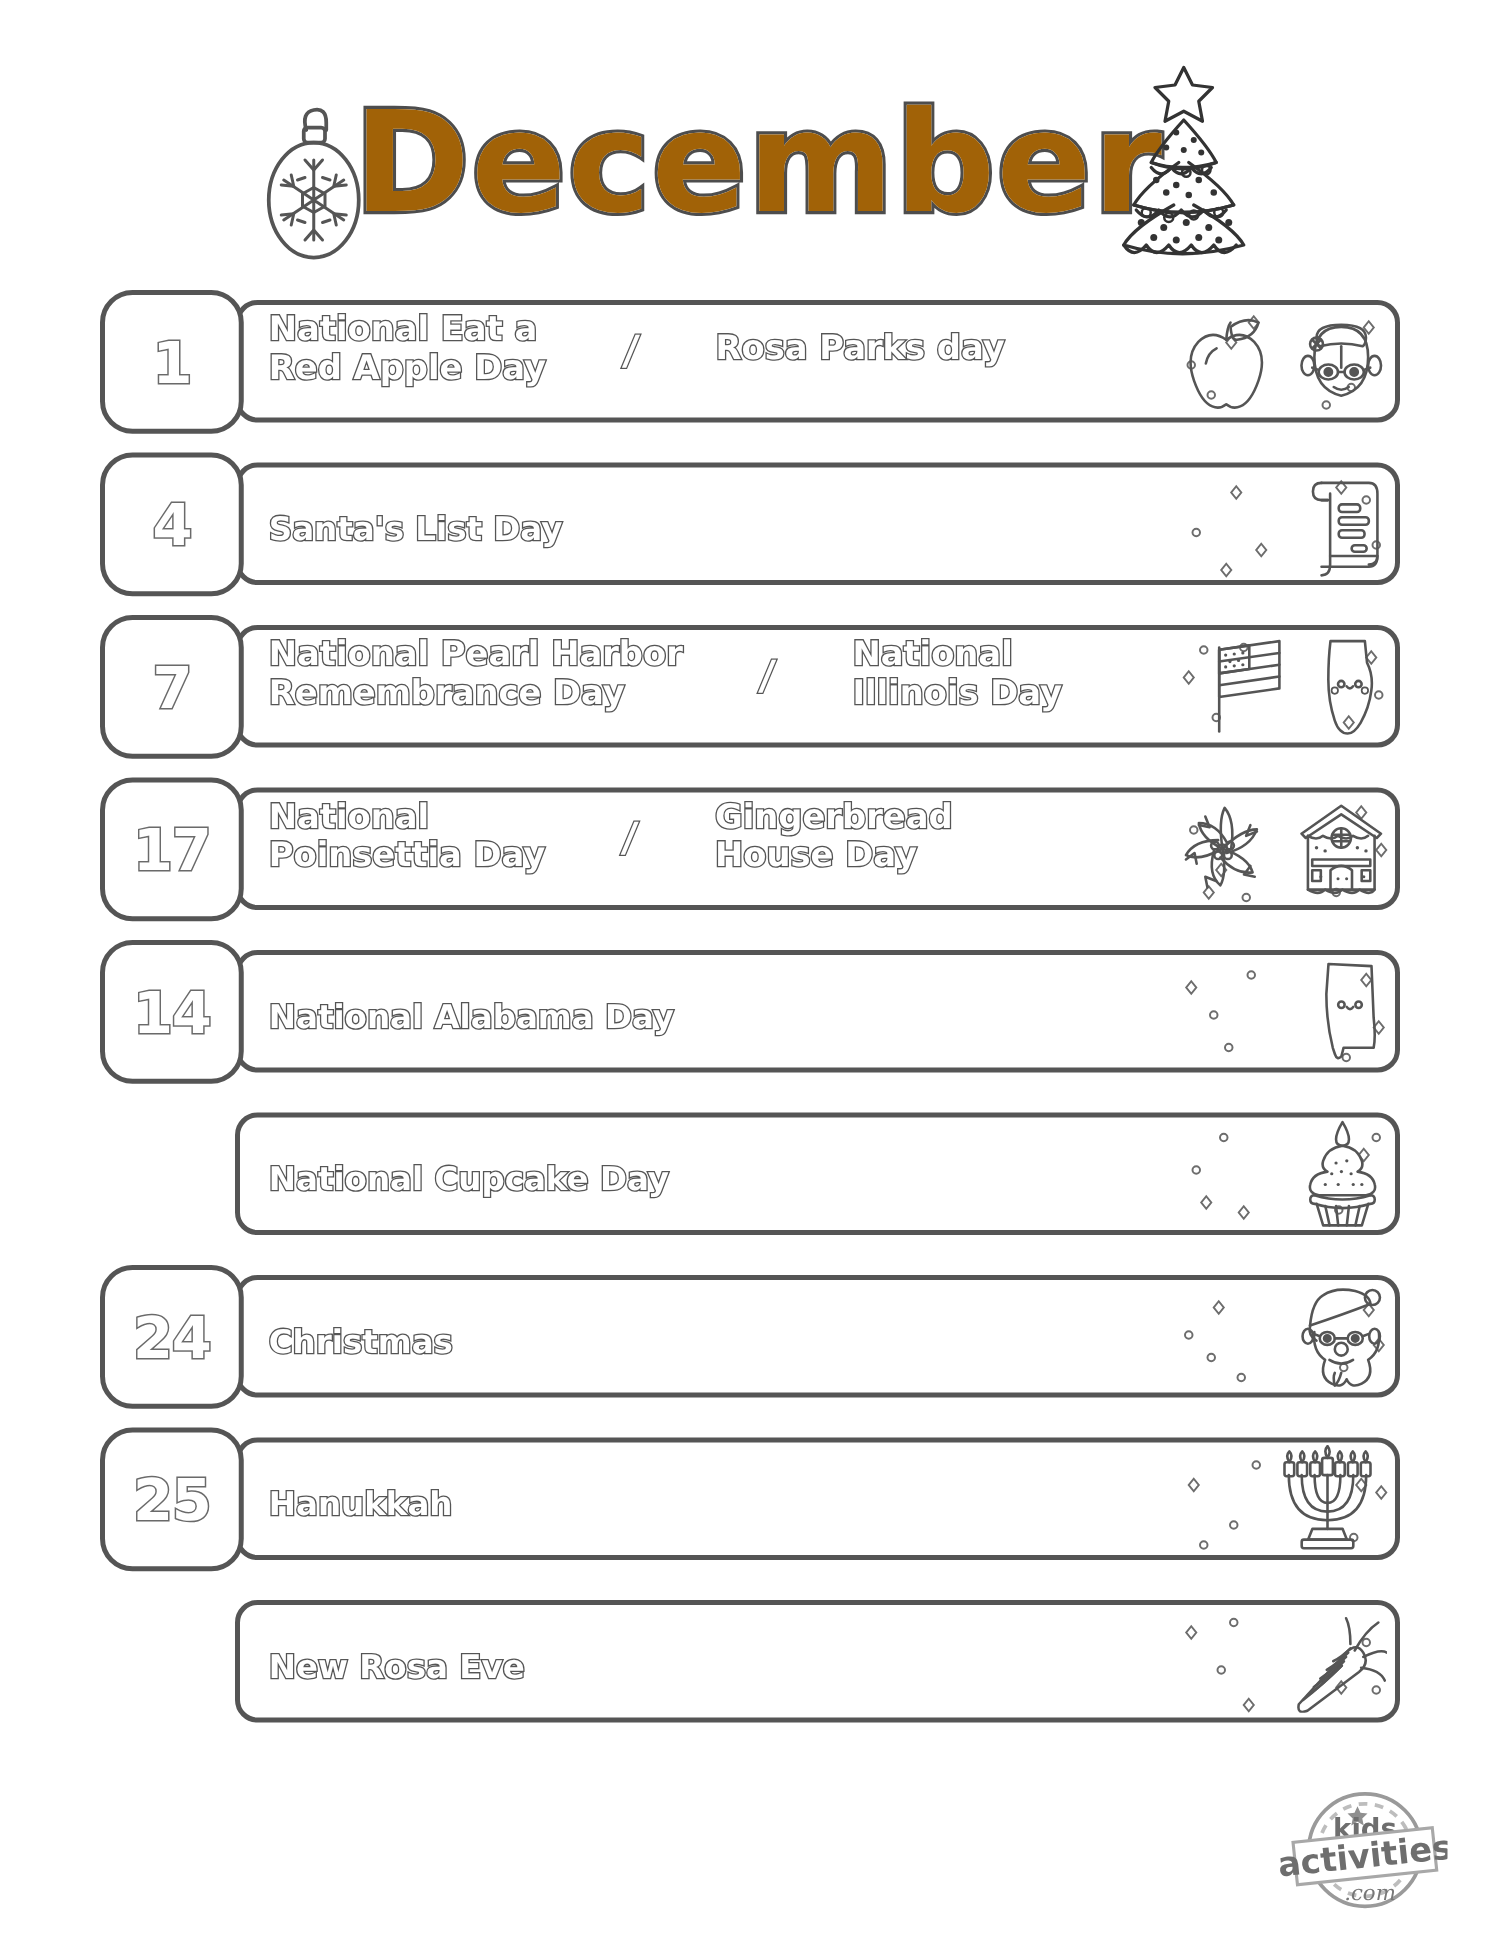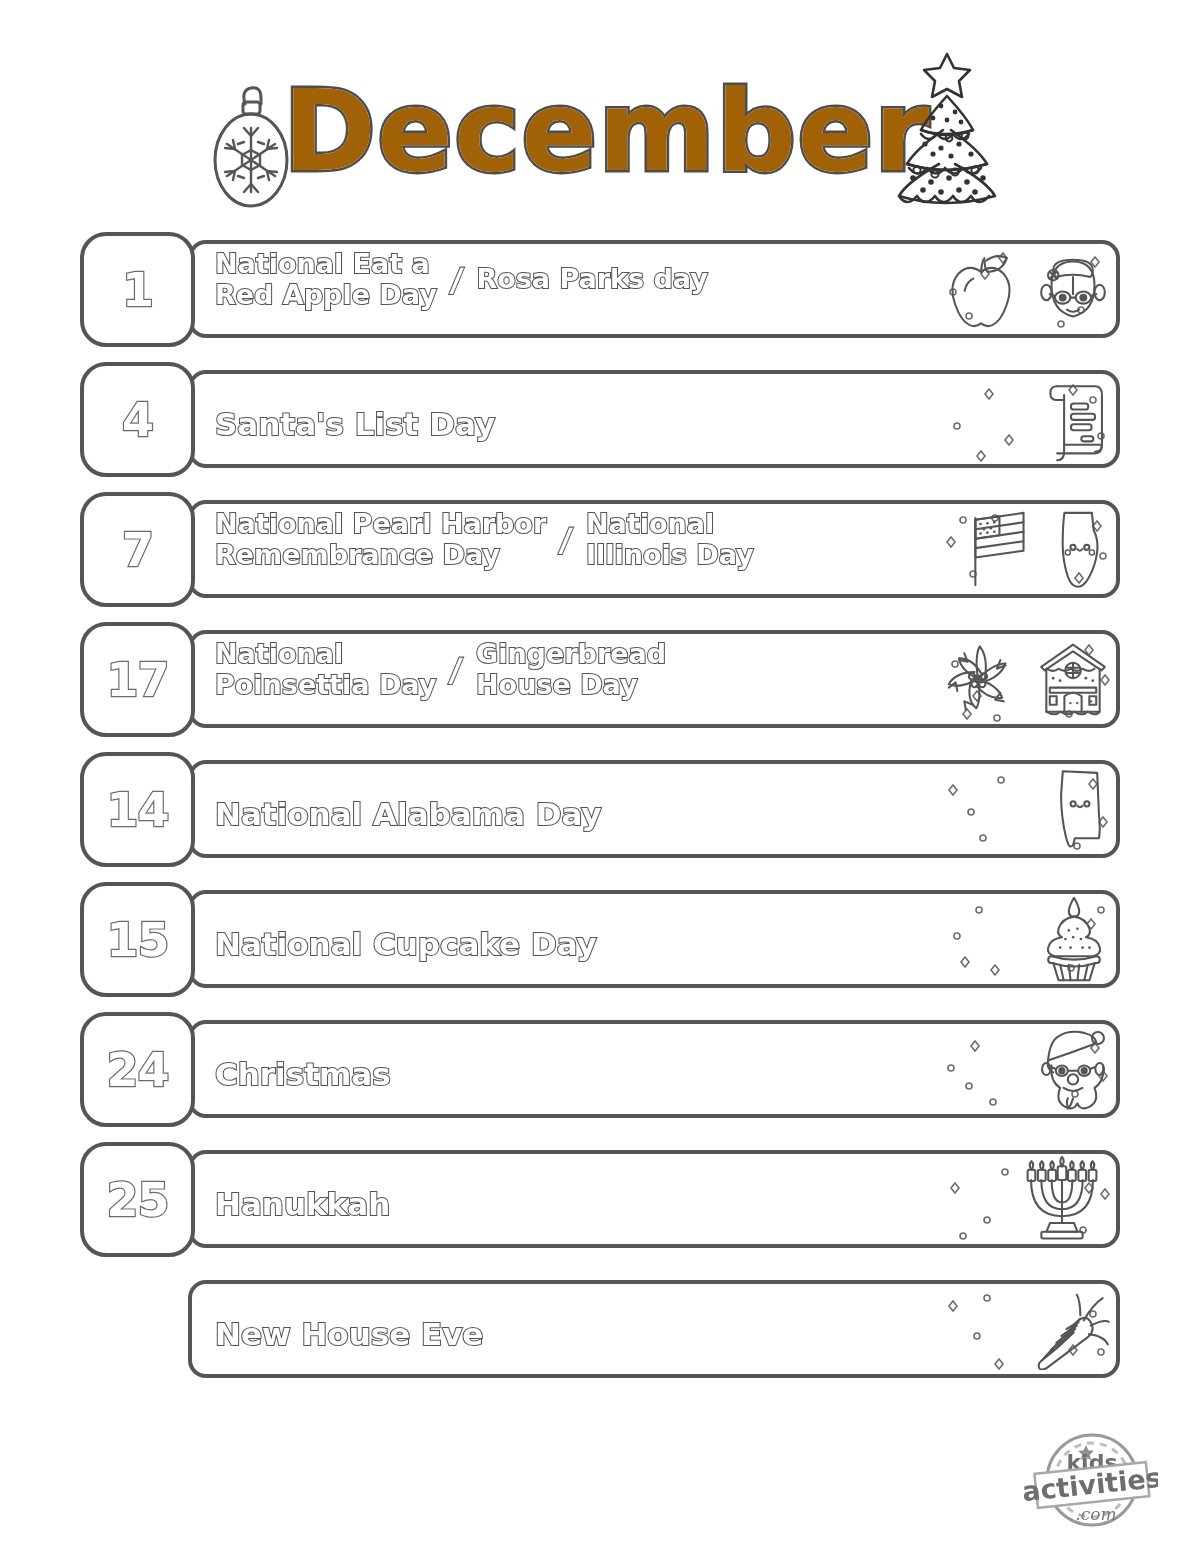--- a/index.html
+++ b/index.html
@@ -119,33 +119,34 @@
   .label-area {
     position: absolute;
     left: 215px;
     top: 8px;
     right: 240px;
     height: 79px;
     display: flex;
     align-items: center;
     z-index: 2;
     overflow: hidden;
+    gap: 48px;
   }
   .label-part {
     font-family: "DejaVu Sans", sans-serif;
     font-weight: bold;
     font-size: 27px;
     line-height: 1.12;
     letter-spacing: 0px;
     color: #ffffff;
     -webkit-text-stroke: 2.1px #555555;
     paint-order: stroke fill;
     white-space: pre-line;
   }
-  .label-part.single { font-size: 31px; margin-top: 30px; }
+  .label-part.single { font-size: 26px; margin-top: 30px; }
   .slash {
     font-family: "DejaVu Sans", sans-serif;
     font-weight: bold;
     font-size: 32px;
     color: #ffffff;
     -webkit-text-stroke: 2.1px #555555;
     paint-order: stroke fill;
     margin: 0 14px;
     transform: skewX(-6deg);
   }
@@ -510,23 +511,20 @@
                 <circle cx="44" cy="44" r="3"></circle>
      <path d="M33 46 q3 4 6 0"></path>
               </g>
             </svg>
           </div>
         </div>
       </div>
     </div>
     <div class="row">
       <div class="bar"></div>
-      <div class="datebox">
-        <span class="datenum">15</span>
-      </div>
       <div class="label-area">
         <span class="label-part single">National Cupcake Day</span>
       </div>
       <div class="icon-area">
         <div class="sparkles">
           <svg viewBox="0 0 175 98" width="175" height="98">
             <circle cx="14" cy="46" r="3" fill="#ffffff" stroke="#6d6d6d" stroke-width="1.6"></circle>
             <circle cx="36" cy="20" r="3" fill="#ffffff" stroke="#6d6d6d" stroke-width="1.6"></circle>
             <path d="M52 75 L56 80 L52 85 L48 80 Z" fill="#ffffff" stroke="#6d6d6d" stroke-width="1.6"></path>
             <path d="M148 29 L152 34 L148 39 L144 34 Z" fill="#ffffff" stroke="#6d6d6d" stroke-width="1.6"></path>
@@ -658,21 +656,21 @@
      </g>
               </g>
             </svg>
           </div>
         </div>
       </div>
     </div>
     <div class="row">
       <div class="bar"></div>
       <div class="label-area">
-        <span class="label-part single">New House Eve</span>
+        <span class="label-part single">New Rosa Eve</span>
       </div>
       <div class="icon-area">
         <div class="sparkles">
           <svg viewBox="0 0 175 98" width="175" height="98">
             <path d="M10 21 L14 26 L10 31 L6 26 Z" fill="#ffffff" stroke="#6d6d6d" stroke-width="1.6"></path>
             <circle cx="34" cy="56" r="3" fill="#ffffff" stroke="#6d6d6d" stroke-width="1.6"></circle>
             <path d="M56 79 L60 84 L56 89 L52 84 Z" fill="#ffffff" stroke="#6d6d6d" stroke-width="1.6"></path>
             <circle cx="150" cy="34" r="3" fill="#ffffff" stroke="#6d6d6d" stroke-width="1.6"></circle>
             <path d="M130 65 L134 70 L130 75 L126 70 Z" fill="#ffffff" stroke="#6d6d6d" stroke-width="1.6"></path>
             <circle cx="158" cy="72" r="3" fill="#ffffff" stroke="#6d6d6d" stroke-width="1.6"></circle>

